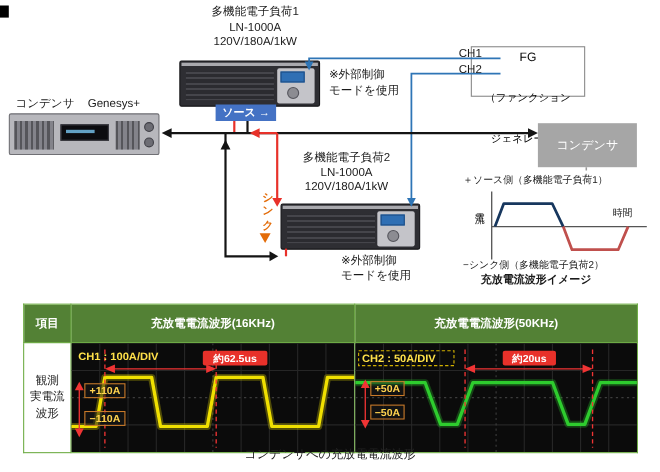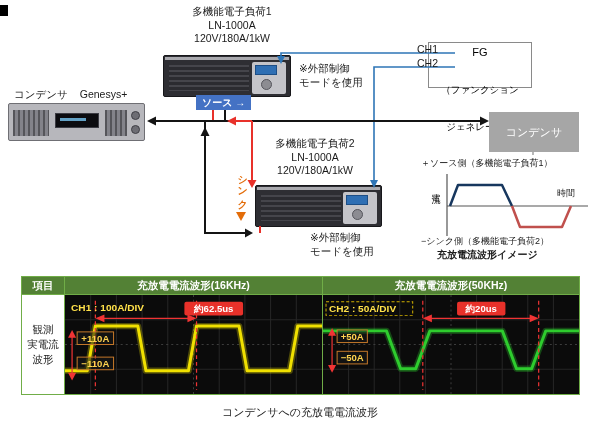--- a/index.html
+++ b/index.html
@@ -28,21 +28,21 @@
   .gen-screen:after{content:"";position:absolute;left:4px;top:4px;width:26px;height:3px;background:#79c7f2;opacity:.8;}
   .gen-knob{position:absolute;width:9px;height:9px;border-radius:50%;background:#6d6d74;border:1px solid #3f3f46;}
   .wires{left:0;top:0;z-index:4;pointer-events:none;}
   .miniwave{z-index:3;}
   .source-tag{z-index:6;background:#4472c4;color:#fff;font-size:10px;font-weight:bold;line-height:15px;padding:0 6px;}
   .capbox{z-index:3;background:#a6a6a6;color:#fff;font-size:11px;text-align:center;line-height:40px;}
   .sink{z-index:6;writing-mode:vertical-rl;text-orientation:upright;color:#e36c09;font-size:10px;font-weight:bold;letter-spacing:1px;}
   .sink-arrow{z-index:6;width:0;height:0;border-left:5px solid transparent;border-right:5px solid transparent;border-top:9px solid #e36c09;}
   .obs{left:21px;top:276px;width:558px;border-collapse:collapse;table-layout:fixed;z-index:5;}
   .obs th,.obs td{border:1.5px solid #70ad47;padding:0;}
-  .obs th{background:#538135;color:#fff;font-size:10.5px;font-weight:bold;height:18px;}
+  .obs th{background:#538135;color:#fff;font-size:10.5px;font-weight:bold;height:35px;}
   .rowlbl{background:#fff;font-size:10.5px;color:#222;text-align:center;line-height:15px;vertical-align:middle;margin-left:33px;}
   .scopecell{background:#fff;padding:2px;vertical-align:middle;}
   .scope-wrap{width:100%;height:99px;background:#000;}
   .scope{display:block;width:100%;height:100%;}
   .caption{left:0;top:405px;width:600px;text-align:center;font-size:11px;color:#222;z-index:5;}
   .st-white{fill:#fff;font-size:9.5px;font-weight:bold;}
   .st-ch{fill:#ffe14a;font-size:10px;font-weight:bold;}
   .st-amp{fill:#ffd34f;font-size:9.5px;font-weight:bold;}
   .amp-bg{fill:rgba(25,25,25,.55);stroke:#c87a2a;stroke-width:1;}
 </style>

